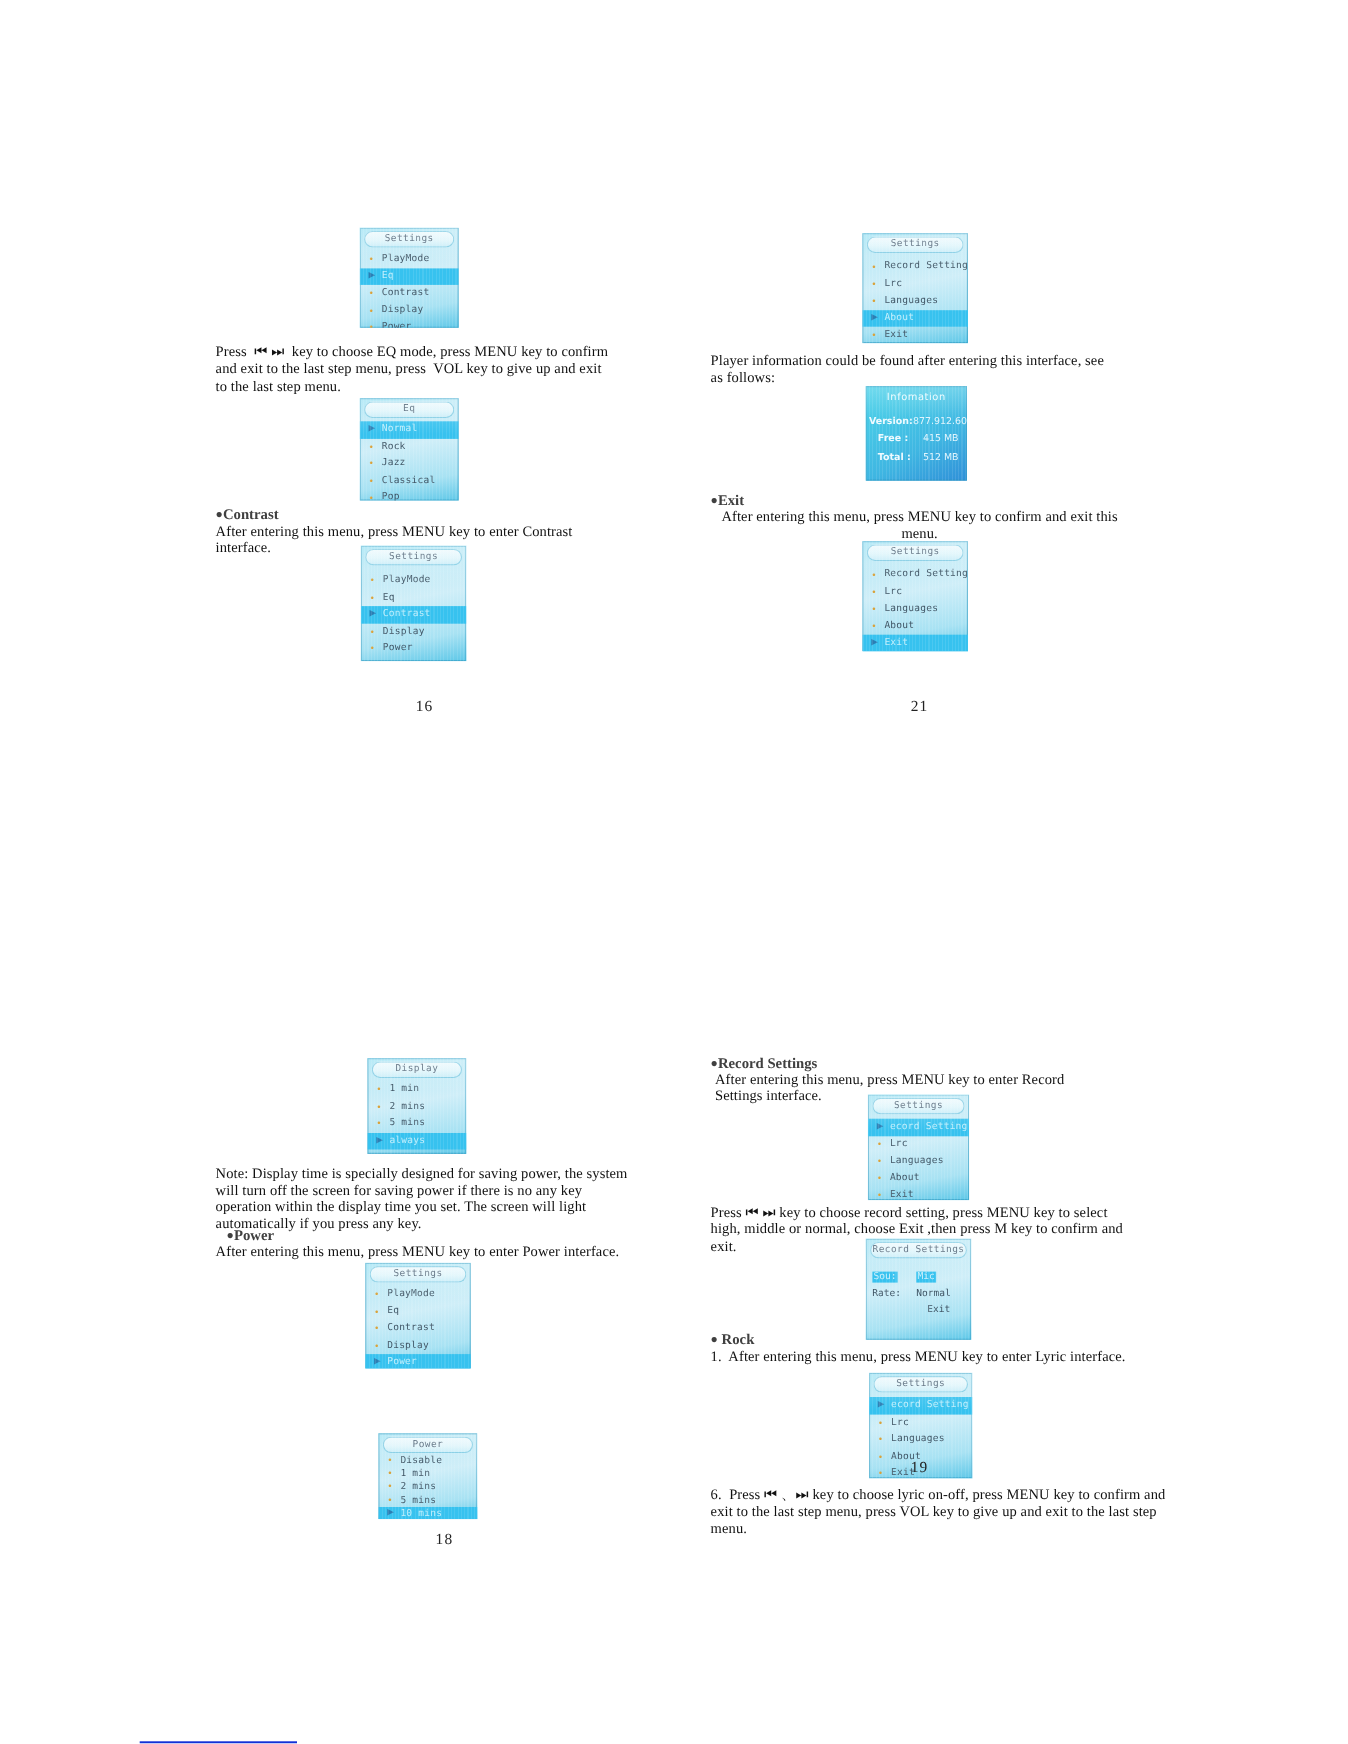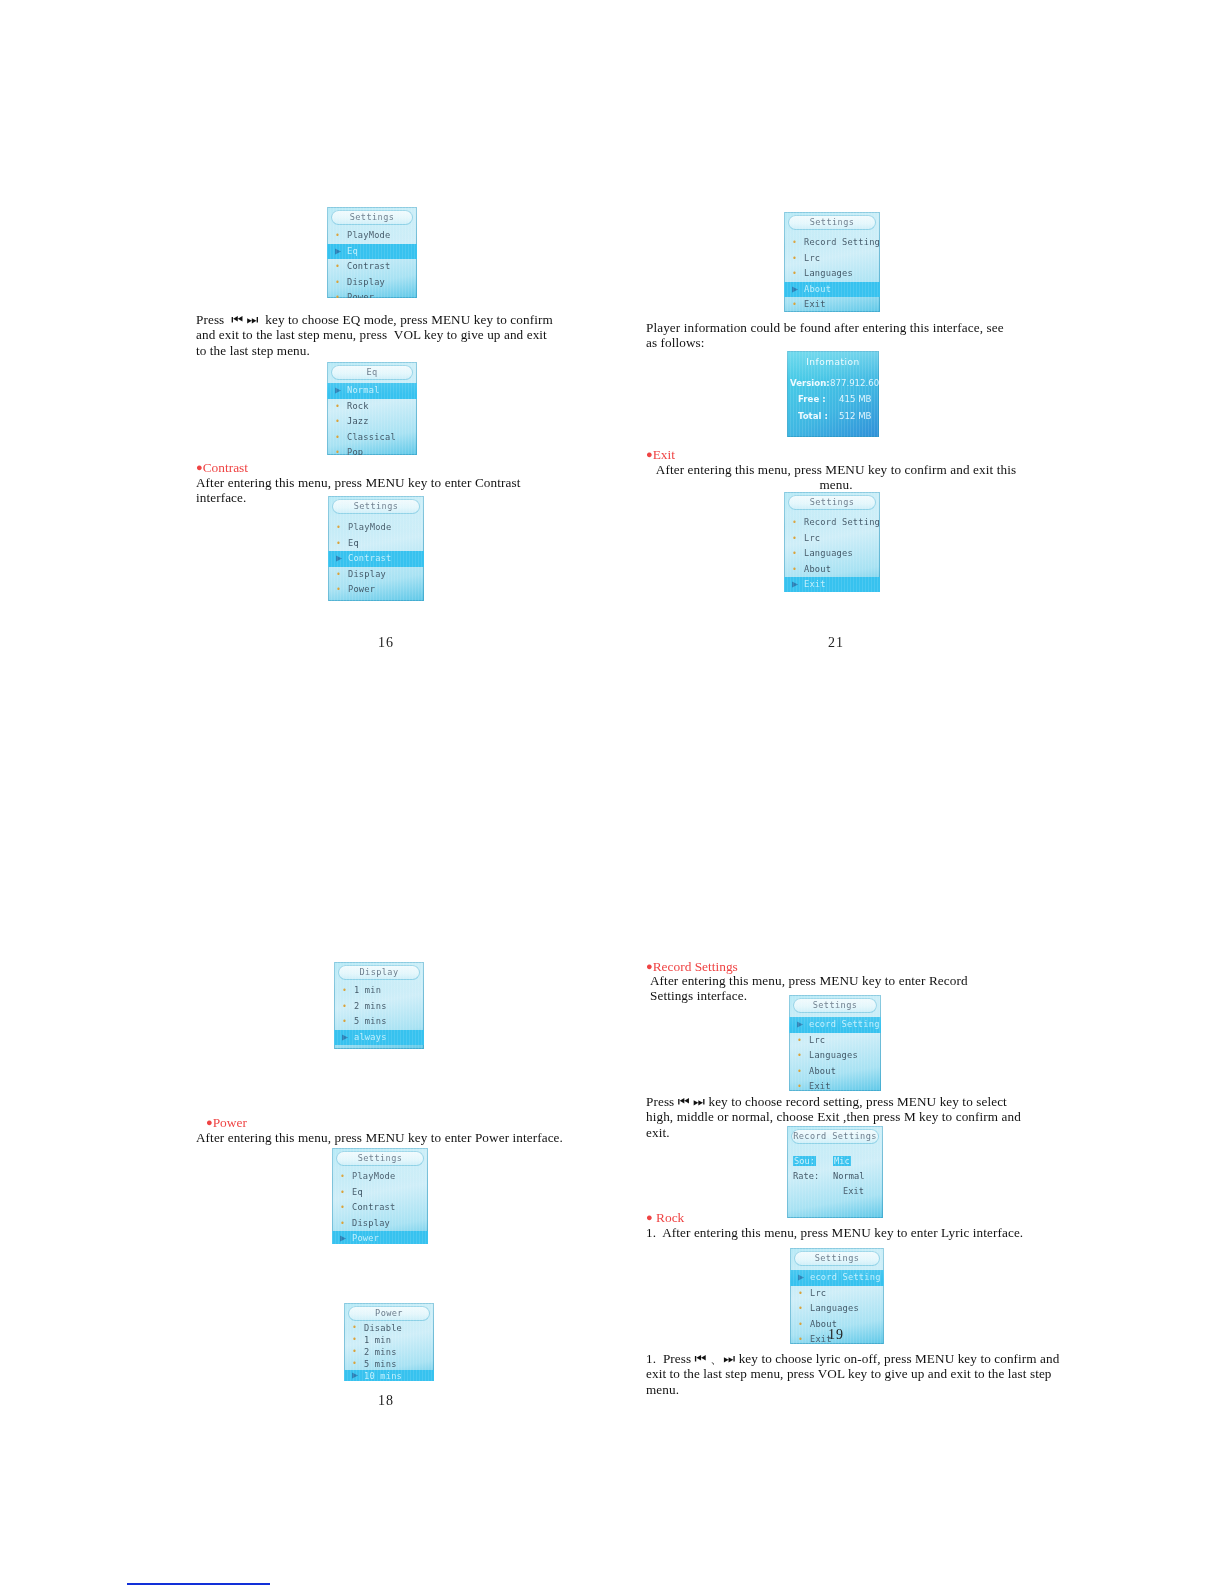--- a/index.html
+++ b/index.html
@@ -28,23 +28,23 @@
     position: absolute;
     font-size: 13.2px;
     line-height: 15.4px;
     letter-spacing: 0.1px;
     color: #111;
     white-space: pre-wrap;
   }
   .bullet-head {
     position: absolute;
     font-size: 13.4px;
-    font-weight: normal;
+    font-weight: bold;
     line-height: 15px;
-    color: #ef4444;
+    color: #404040;
   }
   .bullet-head .dot {
     font-size: 11px;
     vertical-align: 1px;
   }
   .pagenum {
     position: absolute;
     font-size: 14px;
     color: #222;
     letter-spacing: 1px;
@@ -269,20 +269,21 @@
   <div class="lcd" style="left:334px; top:948px; width:90px; height:87px;">
     <div class="title">Display</div>
     <div class="rows">
       <div class="row"><span class="mk">•</span><span>1 min</span></div>
       <div class="row"><span class="mk">•</span><span>2 mins</span></div>
       <div class="row"><span class="mk">•</span><span>5 mins</span></div>
       <div class="row sel"><span class="mk">▶</span><span>always</span></div>
     </div>
   </div>
 
+  <div class="txt" style="left:196px; top:1045px; width:380px; line-height:15px;">Note: Display time is specially designed for saving power, the system will turn off the screen for saving power if there is no any key operation within the display time you set. The screen will light automatically if you press any key.</div>
 
   <div class="bullet-head" style="left:206px; top:1101px;">
     <span class="dot">●</span><span>Power</span>
   </div>
 
   <div class="txt" style="left:196px; top:1116px; width:400px;">After entering this menu, press MENU key to enter Power interface.</div>
 
   <div class="lcd" style="left:332px; top:1134px; width:96px; height:96px;">
     <div class="title">Settings</div>
     <div class="rows" style="top:21px;">
@@ -299,21 +300,21 @@
     <div class="title">Power</div>
     <div class="rows" style="top:19px;">
       <div class="row" style="height:12px;line-height:12px;"><span class="mk">•</span><span>Disable</span></div>
       <div class="row" style="height:12px;line-height:12px;"><span class="mk">•</span><span>1 min</span></div>
       <div class="row" style="height:12px;line-height:12px;"><span class="mk">•</span><span>2 mins</span></div>
       <div class="row" style="height:12px;line-height:12px;"><span class="mk">•</span><span>5 mins</span></div>
       <div class="row sel" style="height:12px;line-height:12px;"><span class="mk">▶</span><span>10 mins</span></div>
     </div>
   </div>
 
-  <div class="pagenum" style="left:378px; top:1379px;text-align:center;">18</div>
+  <div class="pagenum" style="left:396px; top:1379px;text-align:center;">18</div>
 
   <div class="bullet-head" style="left:646px; top:945px;">
     <span class="dot">●</span><span>Record Settings</span>
   </div>
 
   <div class="txt" style="left:650px; top:959px; width:350px;">After entering this menu, press MENU key to enter Record Settings interface.</div>
 
   <div class="lcd" style="left:789px; top:981px; width:92px; height:96px;">
     <div class="title">Settings</div>
     <div class="rows" style="top:22px;">
@@ -350,20 +351,20 @@
     <div class="title">Settings</div>
     <div class="rows" style="top:22px;">
       <div class="row sel"><span class="mk">▶</span><span>ecord Setting</span></div>
       <div class="row"><span class="mk">•</span><span>Lrc</span></div>
       <div class="row"><span class="mk">•</span><span>Languages</span></div>
       <div class="row"><span class="mk">•</span><span>About</span></div>
       <div class="row"><span class="mk">•</span><span>Exit</span></div>
     </div>
   </div>
 
-  <div class="txt" style="left:646px; top:1337px; width:430px;">1.  Press ⏮ 、⏭ key to choose lyric on-off, press MENU key to confirm and exit to the last step menu, press VOL key to give up and exit to the last step menu.</div>
+  <div class="txt" style="left:646px; top:1337px; width:430px;">6.  Press ⏮ 、⏭ key to choose lyric on-off, press MENU key to confirm and exit to the last step menu, press VOL key to give up and exit to the last step menu.</div>
 
   <div class="pagenum" style="left:828px; top:1313px;">19</div>
 
   <div class="blue-rule" style="left:127px; top:1569px; width:143px;"></div>
   <div class="edge-strip"></div>
 
 </div>
 
 </body></html>

